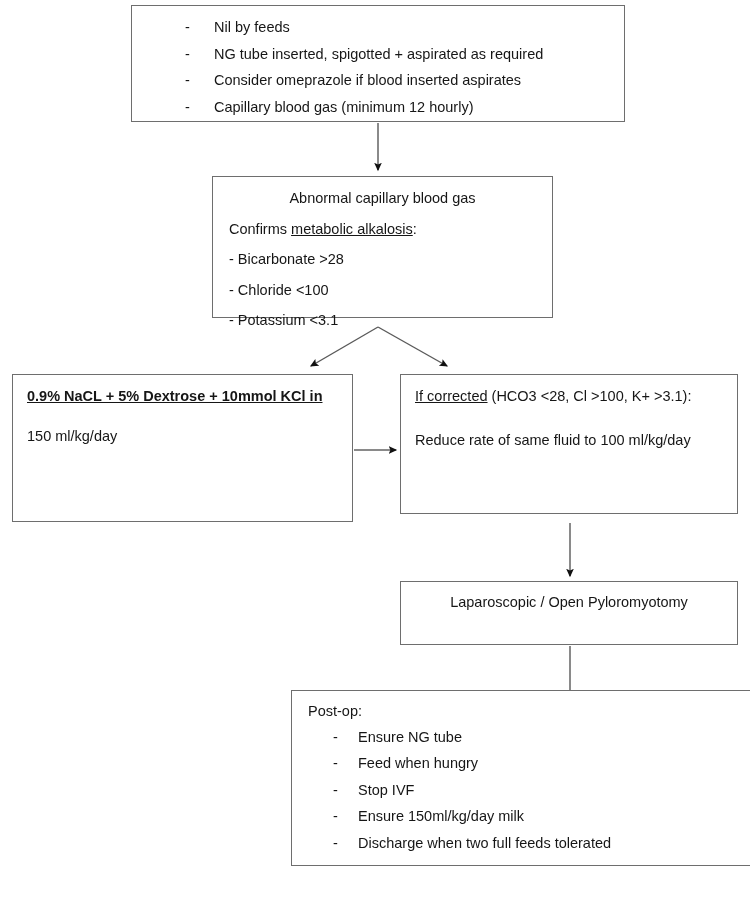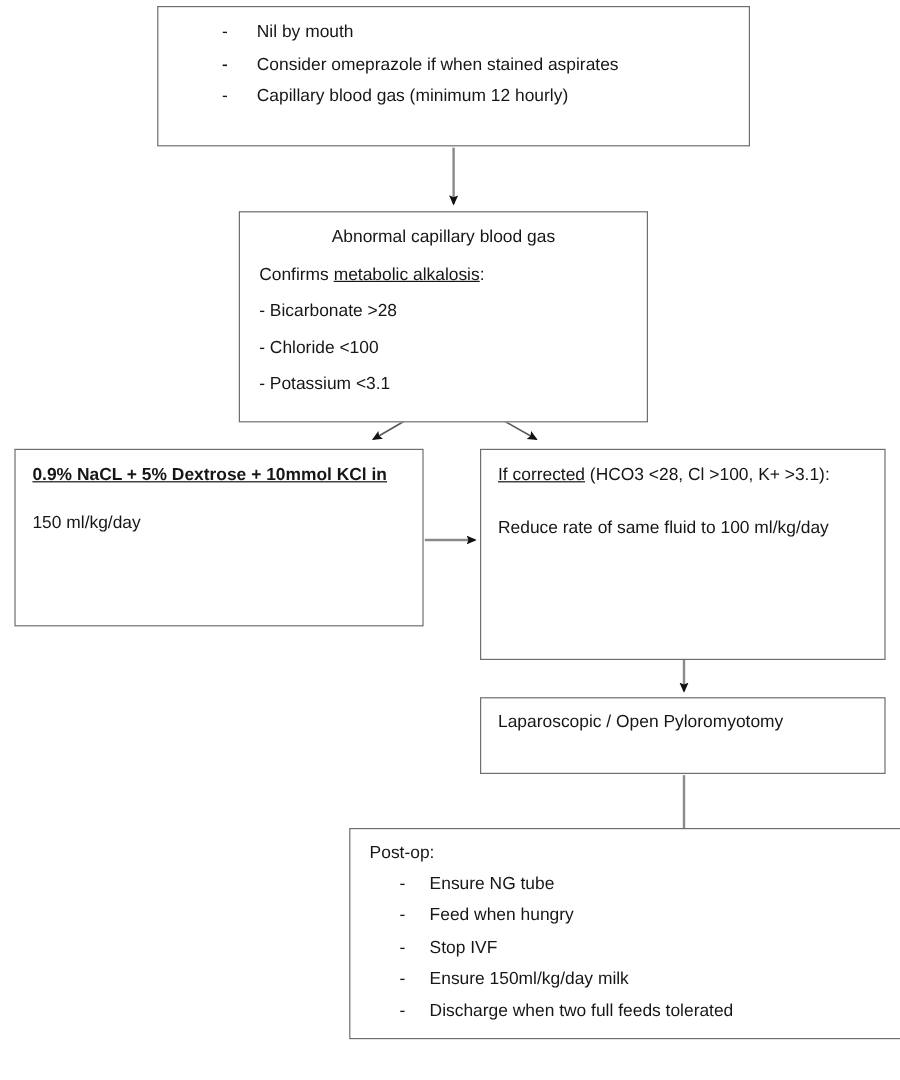--- a/index.html
+++ b/index.html
@@ -32,23 +32,23 @@
   }
   .arrows {
     position: absolute;
     left: 0; top: 0;
     width: 750px; height: 900px;
     pointer-events: none;
   }
 
   
   #box-initial      { left: 131px; top: 5px;   width: 494px; height: 117px; }
-  #box-bloodgas     { left: 199px; top: 176px; width: 341px; height: 176px; }
+  #box-bloodgas     { left: 212px; top: 176px; width: 341px; height: 142px; }
   #box-fluid        { left: 12px;  top: 374px; width: 341px; height: 148px; }
-  #box-corrected    { left: 400px; top: 374px; width: 338px; height: 176px; }
+  #box-corrected    { left: 400px; top: 374px; width: 338px; height: 140px; }
   #box-surgery      { left: 400px; top: 581px; width: 338px; height: 64px;  }
   #box-postop       { left: 291px; top: 690px; width: 492px; height: 176px; }
 
   
   .dash-list {
     list-style: none;
     margin: 0;
     padding: 0;
   }
   .dash-list li {
@@ -81,21 +81,21 @@
   #box-fluid .spacer { height: 18px; }
 
   
   #box-corrected .inner { padding: 14px 14px 0 14px; }
   #box-corrected .line { margin-bottom: 7px; }
   #box-corrected .gap { height: 22px; }
 
   
   #box-surgery .inner {
     padding: 13px 14px 0 14px;
-    text-align: left;
+    text-align: center;
   }
 
   
   #box-postop .inner { padding: 13px 14px 0 16px; }
   #box-postop .heading { margin-bottom: 11px; }
   #box-postop .dash-list li { margin-bottom: 12px; padding-left: 50px; }
   #box-postop .dash-list li .dash { left: 25px; }
 </style>
 </head>
 <body>
@@ -118,23 +118,23 @@
     <line x1="354" y1="450" x2="396" y2="450" stroke="#8a8a8a" stroke-width="2" marker-end="url(#ah)"></line>
 
     <line x1="570" y1="523" x2="570" y2="576" stroke="#8a8a8a" stroke-width="2" marker-end="url(#ah)"></line>
 
     <line x1="570" y1="646" x2="570" y2="697" stroke="#8a8a8a" stroke-width="2" marker-end="url(#ah)"></line>
   </svg>
 
   <div class="box" id="box-initial">
     <div class="inner">
       <ul class="dash-list">
-        <li><span class="dash">-</span><span>Nil by mouth</span></li>
-        <li><span class="dash">-</span></li>
-        <li><span class="dash">-</span><span>Consider omeprazole if when stained aspirates</span></li>
+        <li><span class="dash">-</span><span>Nil by feeds</span></li>
+        <li><span class="dash">-</span><span>NG tube inserted, spigotted + aspirated as required</span></li>
+        <li><span class="dash">-</span><span>Consider omeprazole if blood inserted aspirates</span></li>
         <li><span class="dash">-</span><span>Capillary blood gas (minimum 12 hourly)</span></li>
       </ul>
     </div>
   </div>
 
   <div class="box" id="box-bloodgas">
     <div class="inner">
       <div class="centered-line">Abnormal capillary blood gas</div>
       <div class="plain-line"><span>Confirms </span><span class="u">metabolic alkalosis</span><span>:</span></div>
       <div class="plain-line">- Bicarbonate &gt;28</div>

